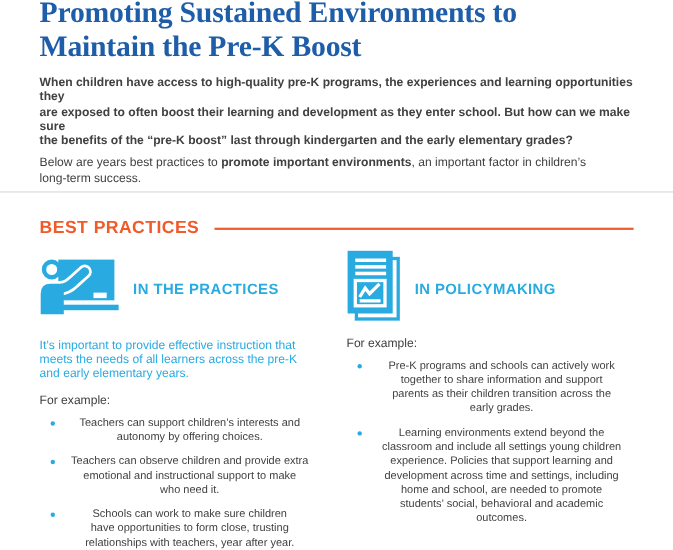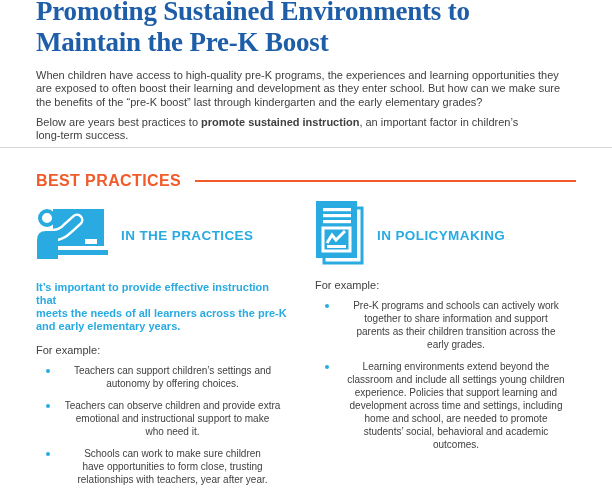--- a/index.html
+++ b/index.html
@@ -19,21 +19,21 @@
     font-family: "Liberation Serif", serif;
     font-weight: bold;
     font-size: 27px;
     line-height: 31px;
     letter-spacing: -0.2px;
     color: #1E5DA8;
   }
 
   
   .para { font-size: 11px; line-height: 13.3px; margin: 0; color: #414042; }
-  .p1 { margin-top: 11px; }
+  .p1 { margin-top: 11px; font-weight: bold; }
   .p2 { margin-top: 7px; }
   .p2 strong { font-weight: bold; }
 
   
   .divider { border: none; border-top: 1px solid #D8D8D8; margin: 5px -36px 0 -36px; }
 
   
   .section-row { display: flex; align-items: center; margin-top: 24px; text-align: center; }
   .section-heading {
     margin: 0; font-size: 16px; font-weight: bold;
@@ -47,21 +47,21 @@
   .col-right { flex: 1; }
 
   .icon-row { display: flex; align-items: center; height: 66px; }
   .col-heading {
     margin: 0 0 0 13px; font-size: 13.5px; font-weight: bold;
     letter-spacing: 0.4px; color: #29ABE2;
   }
 
   .col-intro {
     margin: 13px 0 0 0; font-size: 11px; line-height: 13px;
-    font-weight: bold; color: #29ABE2;
+    font-weight: normal; color: #29ABE2;
   }
   .for-example { margin: 11px 0 0 0; font-size: 11px; line-height: 13px; }
 
   ul.bullets { list-style: none; margin: 7px 0 0 0; padding: 0 0 0 21px; }
   ul.bullets li {
     position: relative; font-size: 10px; line-height: 13px;
     margin: 0 0 9px 0; white-space: pre-line; text-align: center;
   }
   ul.bullets li::before {
     content: ""; position: absolute; left: -11px; top: 4.5px;
@@ -74,21 +74,21 @@
 <div class="page">
   <div class="content">
 
     <h1 class="title pre">Promoting Sustained Environments to
 Maintain the Pre-K Boost</h1>
 
     <p class="para p1 pre">When children have access to high-quality pre-K programs, the experiences and learning opportunities they
 are exposed to often boost their learning and development as they enter school. But how can we make sure
 the benefits of the “pre-K boost” last through kindergarten and the early elementary grades?</p>
 
-    <p class="para p2 pre"><span>Below are years best practices to </span><strong>promote sustained instruction</strong><span>, an important factor in children’s
+    <p class="para p2 pre"><span>Below are years best practices to </span><strong>promote important environments</strong><span>, an important factor in children’s
 long-term success.</span></p>
 
     <hr class="divider">
 
     <div class="section-row">
       <h2 class="section-heading">BEST PRACTICES</h2>
       <div class="section-rule"></div>
     </div>
 
     <div class="columns">
@@ -106,21 +106,21 @@
               <circle cx="11" cy="11" r="7" fill="#ffffff" stroke="#29ABE2" stroke-width="4"></circle>
             </svg>
           </span>
           <h3 class="col-heading">IN THE PRACTICES</h3>
         </div>
         <p class="col-intro pre">It’s important to provide effective instruction that
 meets the needs of all learners across the pre-K
 and early elementary years.</p>
         <p class="for-example">For example:</p>
         <ul class="bullets">
-            <li>Teachers can support children’s settings and
+            <li>Teachers can support children’s interests and
 autonomy by offering choices.</li>
             <li>Teachers can observe children and provide extra
 emotional and instructional support to make
 who need it.</li>
             <li>Schools can work to make sure children
 have opportunities to form close, trusting
 relationships with teachers, year after year.</li>
           </ul>
 
       </div>

